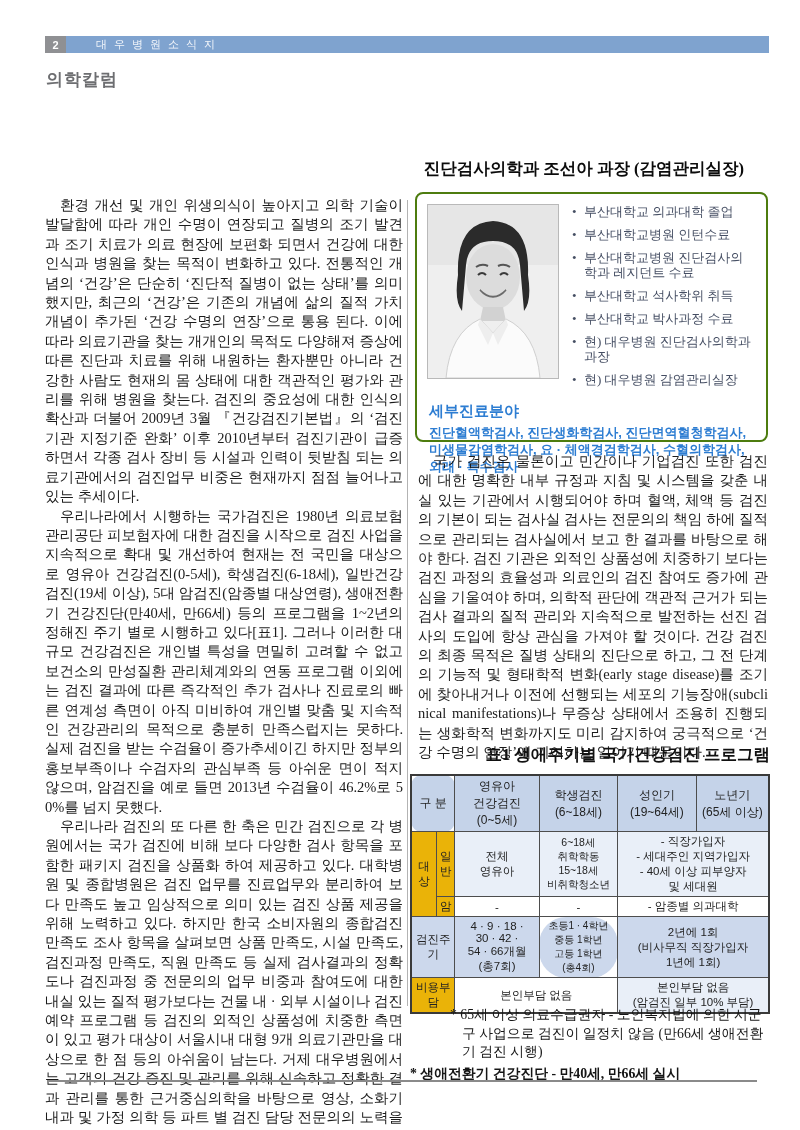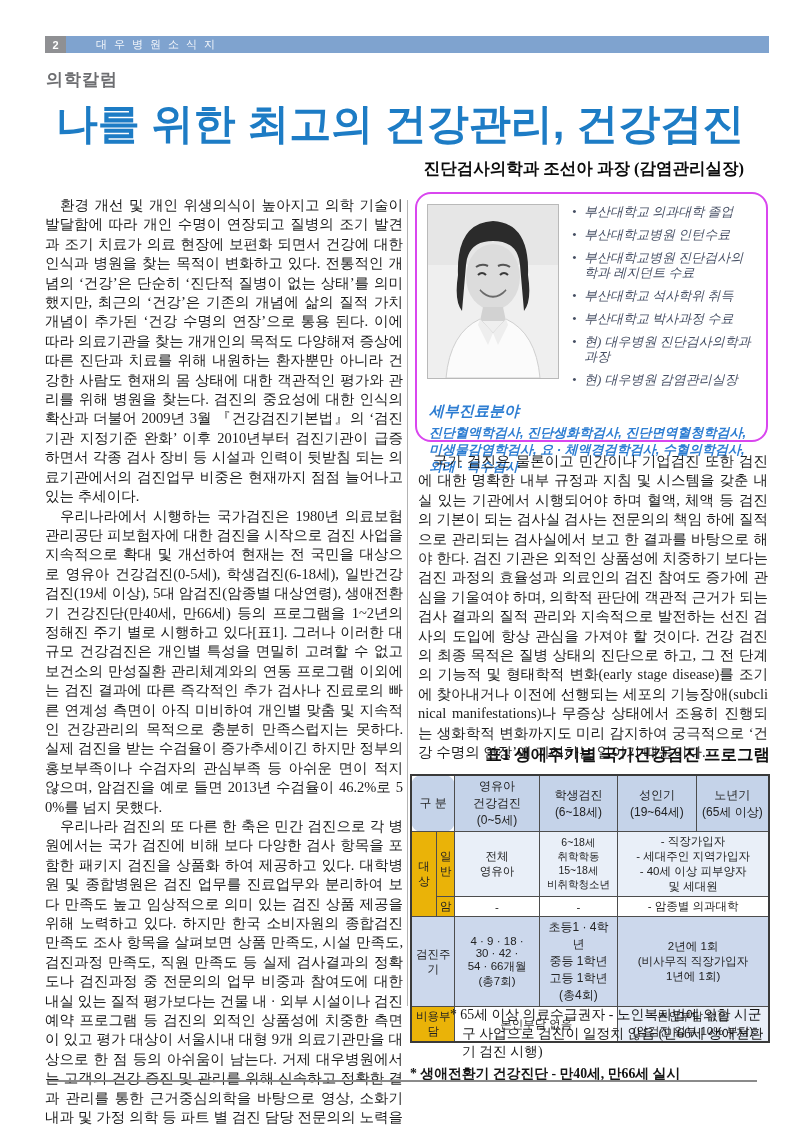--- a/index.html
+++ b/index.html
@@ -26,21 +26,21 @@
 
   
   .col-left { position:absolute; left:45px; top:196px; width:358px; }
   .col-left p, .col-right-text p {
     margin:0; font-size:14.5px; line-height:19.4px; text-align:justify;
     text-indent:15px; color:#1b1b1b; word-break:break-all; }
   .divider { position:absolute; left:407px; top:200px; width:1px; height:806px; background:#b3b3b3; }
 
   
   .profile-card { position:absolute; left:415px; top:192px; width:353px; height:250px;
-    box-sizing:border-box; border:2px solid #d946ef; border-radius:16px; padding:9px 10px;font-style:italic; }
+    box-sizing:border-box; border:2px solid #4d7c0f; border-radius:8px; padding:9px 10px; }
   .photo { position:absolute; left:10px; top:10px; width:130px; height:173px;
     border:1px solid #b9b9b9; background:#efefef; }
   .cred-list { list-style:none; margin:0 0 0 145px; padding:1px 0 0 0;
     font-family:"Liberation Serif", serif; font-size:13px; color:#454e63; }
   .cred-list li { position:relative; padding-left:12px; margin-bottom:8px; line-height:15px; }
   .cred-list li::before { content:"\2022"; position:absolute; left:0; top:0; }
   .specialty { position:absolute; left:12px; right:12px; top:196px;
     font-family:"Liberation Sans", sans-serif; color:#2d7dd2; }
   .specialty .sp-head { font-weight:bold; font-size:15px; margin-bottom:3px;margin-top:12px; }
   .specialty .sp-list { font-weight:bold; font-size:13px; line-height:17px; }
@@ -79,21 +79,20 @@
 
 <div class="page">
 
   <div class="topbar">
     <span class="pagenum">2</span>
     <span class="masthead">대우병원소식지</span>
   </div>
 
   <div class="section-label">의학칼럼</div>
 
-  <h1 class="title" style="margin:0;">나를 위한 최고의 건강관리, 건강검진</h1>
 
   <div class="byline">진단검사의학과 조선아 과장 (감염관리실장)</div>
 
   <div class="col-left">
     <p>환경 개선 및 개인 위생의식이 높아지고 의학 기술이 발달함에 따라 개인 수명이 연장되고 질병의 조기 발견과 조기 치료가 의료 현장에 보편화 되면서 건강에 대한 인식과 병원을 찾는 목적이 변화하고 있다. 전통적인 개념의 ‘건강’은 단순히 ‘진단적 질병이 없는 상태’를 의미 했지만, 최근의 ‘건강’은 기존의 개념에 삶의 질적 가치 개념이 추가된 ‘건강 수명의 연장’으로 통용 된다. 이에 따라 의료기관을 찾는 개개인의 목적도 다양해져 증상에 따른 진단과 치료를 위해 내원하는 환자뿐만 아니라 건강한 사람도 현재의 몸 상태에 대한 객관적인 평가와 관리를 위해 병원을 찾는다. 검진의 중요성에 대한 인식의 확산과 더불어 2009년 3월 『건강검진기본법』의 ‘검진기관 지정기준 완화’ 이후 2010년부터 검진기관이 급증하면서 각종 검사 장비 등 시설과 인력이 뒷받침 되는 의료기관에서의 검진업무 비중은 현재까지 점점 늘어나고 있는 추세이다.</p>
     <p>우리나라에서 시행하는 국가검진은 1980년 의료보험관리공단 피보험자에 대한 검진을 시작으로 검진 사업을 지속적으로 확대 및 개선하여 현재는 전 국민을 대상으로 영유아 건강검진(0-5세), 학생검진(6-18세), 일반건강검진(19세 이상), 5대 암검진(암종별 대상연령), 생애전환기 건강진단(만40세, 만66세) 등의 프로그램을 1~2년의 정해진 주기 별로 시행하고 있다[표1]. 그러나 이러한 대규모 건강검진은 개인별 특성을 면밀히 고려할 수 없고 보건소의 만성질환 관리체계와의 연동 프로그램 이외에는 검진 결과에 따른 즉각적인 추가 검사나 진료로의 빠른 연계성 측면이 아직 미비하여 개인별 맞춤 및 지속적인 건강관리의 목적으로 충분히 만족스럽지는 못하다. 실제 검진을 받는 수검율이 증가추세이긴 하지만 정부의 홍보부족이나 수검자의 관심부족 등 아쉬운 면이 적지 않으며, 암검진을 예로 들면 2013년 수검율이 46.2%로 50%를 넘지 못했다.</p>
     <p>우리나라 검진의 또 다른 한 축은 민간 검진으로 각 병원에서는 국가 검진에 비해 보다 다양한 검사 항목을 포함한 패키지 검진을 상품화 하여 제공하고 있다. 대학병원 및 종합병원은 검진 업무를 진료업무와 분리하여 보다 만족도 높고 임상적으로 의미 있는 검진 상품 제공을 위해 노력하고 있다. 하지만 한국 소비자원의 종합검진만족도 조사 항목을 살펴보면 상품 만족도, 시설 만족도, 검진과정 만족도, 직원 만족도 등 실제 검사결과의 정확도나 검진과정 중 전문의의 업무 비중과 참여도에 대한 내실 있는 질적 평가보다는 건물 내 · 외부 시설이나 검진예약 프로그램 등 검진의 외적인 상품성에 치중한 측면이 있고 평가 대상이 서울시내 대형 9개 의료기관만을 대상으로 한 점 등의 아쉬움이 남는다. 거제 대우병원에서는 고객의 건강 증진 및 관리를 위해 신속하고 정확한 결과 관리를 통한 근거중심의학을 바탕으로 영상, 소화기내과 및 가정 의학 등 파트 별 검진 담당 전문의의 노력을 더하여 의료인이 적극 참여하는 한 차원 높은 검진 서비스를 제공하고 있으며 2015년부터는 개인별 맞춤 검진의 방향으로 패러다임을 전환 하여 개인 및 기업 수검자의 만족도 향상을 목표로 하고 있다.</p>
   </div>
 
   <div class="divider"></div>
@@ -175,21 +174,21 @@
           <td class="bg-white">-</td>
           <td class="bg-white">-</td>
           <td colspan="2" class="bg-white cell-left">- 암종별 의과대학</td>
         </tr>
         <tr>
           <td colspan="2" class="bg-cycle">검진주기</td>
           <td class="bg-cycle ws cell-left">4 · 9 · 18 ·
 30 · 42 ·
 54 · 66개월
 (총7회)</td>
-          <td class="bg-cycle ws" style="font-size:12px;">초등1 · 4학년
+          <td class="bg-cycle ws" style="font-size:10px;border-radius:27px;">초등1 · 4학년
 중등 1학년
 고등 1학년
 (총4회)</td>
           <td colspan="2" class="bg-cycle ws cell-left">2년에 1회
 (비사무직 직장가입자
 1년에 1회)</td>
         </tr>
         <tr>
           <td colspan="2" class="bg-label">비용부담</td>
           <td colspan="2" class="bg-white">본인부담 없음</td>

